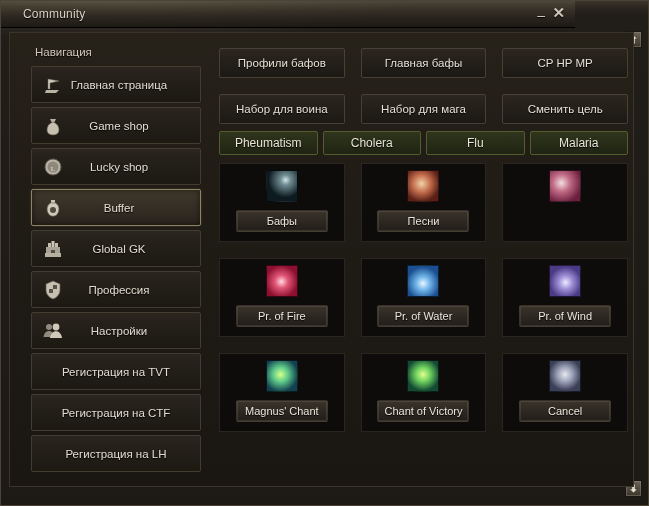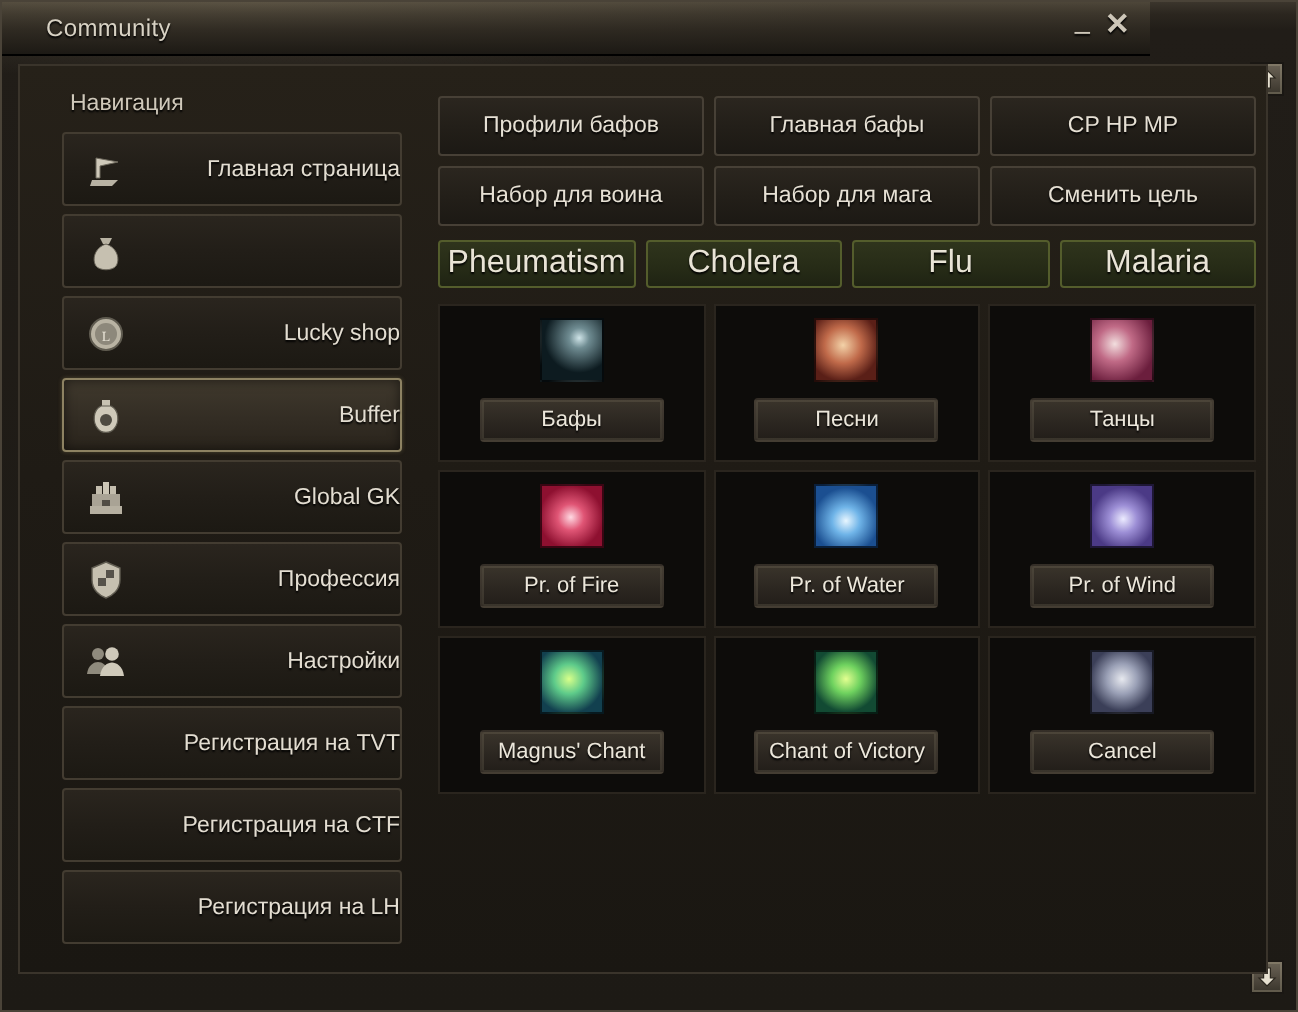--- a/index.html
+++ b/index.html
@@ -114,21 +114,21 @@
   }
   .nav-ico {
     position: absolute;
     left: 10px; top: 50%;
     transform: translateY(-50%);
     width: 22px; height: 22px;
     display: flex; align-items: center; justify-content: center;
   }
   .nav-label {
     width: 100%;
-    text-align: right;
+    text-align: center;
     font-size: 11.5px;
     color: #e3ddd1;
     text-shadow: 0 1px 1px #000;
     padding-left: 6px;
   }
   .nav-item.noicon .nav-label { padding-left: 0; }
 
   
   #panel {
     position: absolute;
@@ -187,21 +187,21 @@
     padding-left: 8px;
     font-size: 11.5px;
     color: #ddd7ca;
   }
 
   
   #actions {
     margin-top: 7px;
     display: grid;
     grid-template-columns: 1fr 1fr 1fr;
-    gap: 5px;
+    gap: 16px;
   }
   .abtn {
     height: 30px;
     background: linear-gradient(180deg, #2b261f 0%, #231f19 50%, #1c1914 100%);
     border: 1px solid #474036;
     border-radius: 2px;
     display: flex; align-items: center; justify-content: center;
     font-size: 11.5px;
     color: #e6e0d4;
     text-shadow: 0 1px 1px #000;
@@ -214,33 +214,33 @@
     display: grid;
     grid-template-columns: 1fr 1fr 1fr 1fr;
     gap: 5px;
   }
   .dbtn {
     height: 24px;
     background: linear-gradient(180deg, #2f341c 0%, #272c17 55%, #1f2313 100%);
     border: 1px solid #545d2c;
     border-radius: 2px;
     display: flex; align-items: center; justify-content: center;
-    font-size: 16px;
+    font-size: 12px;
     color: #e9e4d6;
     text-shadow: 0 1px 1px #000;
     cursor: pointer;
   }
 
   
   #tiles {
     margin-top: 8px;
     display: grid;
     grid-template-columns: 1fr 1fr 1fr;
     grid-template-rows: 79px 79px 79px;
-    gap: 4px;
+    gap: 16px;
   }
   .tile {
     position: relative;
     background: #0d0c0a;
     border: 1px solid #2a251e;
     display: flex;
     flex-direction: column;
     align-items: center;
     justify-content: flex-start;
     padding-top: 6px;
@@ -318,20 +318,21 @@
         <span class="nav-label">Главная страница</span>
       </div>
 
       <div class="nav-item">
         <span class="nav-ico">
           <svg class="i" width="18" height="20" viewBox="0 0 18 20">
             <path d="M6 3 L12 3 L10.5 6 L7.5 6 z" fill="#b8b2a2"></path>
             <path d="M9 6 C3 8 2 14 4 17 C6 19.5 12 19.5 14 17 C16 14 15 8 9 6 z" fill="#c6c0b0" stroke="#6e695d" stroke-width=".5"></path>
           </svg>
         </span>
+        <span class="nav-label">Game shop</span>
       </div>
 
       <div class="nav-item">
         <span class="nav-ico">
           <svg class="i" width="20" height="20" viewBox="0 0 20 20">
             <circle cx="10" cy="10" r="8" fill="#b9b3a3" stroke="#5f5b50" stroke-width="1"></circle>
             <circle cx="10" cy="10" r="5.5" fill="#8d887b"></circle>
             <text x="10" y="13.5" font-size="7" text-anchor="middle" fill="#e8e3d6" font-family="Liberation Serif, serif">L</text>
           </svg>
         </span>
@@ -422,21 +423,20 @@
           <span class="tile-btn">Бафы</span>
         </div>
 
         <div class="tile">
           <span class="tile-icon ico-songs"></span>
           <span class="tile-btn">Песни</span>
         </div>
 
         <div class="tile">
           <span class="tile-icon ico-dances"></span>
-          <span class="tile-btn">Танцы</span>
         </div>
 
         <div class="tile">
           <span class="tile-icon ico-fire"></span>
           <span class="tile-btn">Pr. of Fire</span>
         </div>
 
         <div class="tile">
           <span class="tile-icon ico-water"></span>
           <span class="tile-btn">Pr. of Water</span>

